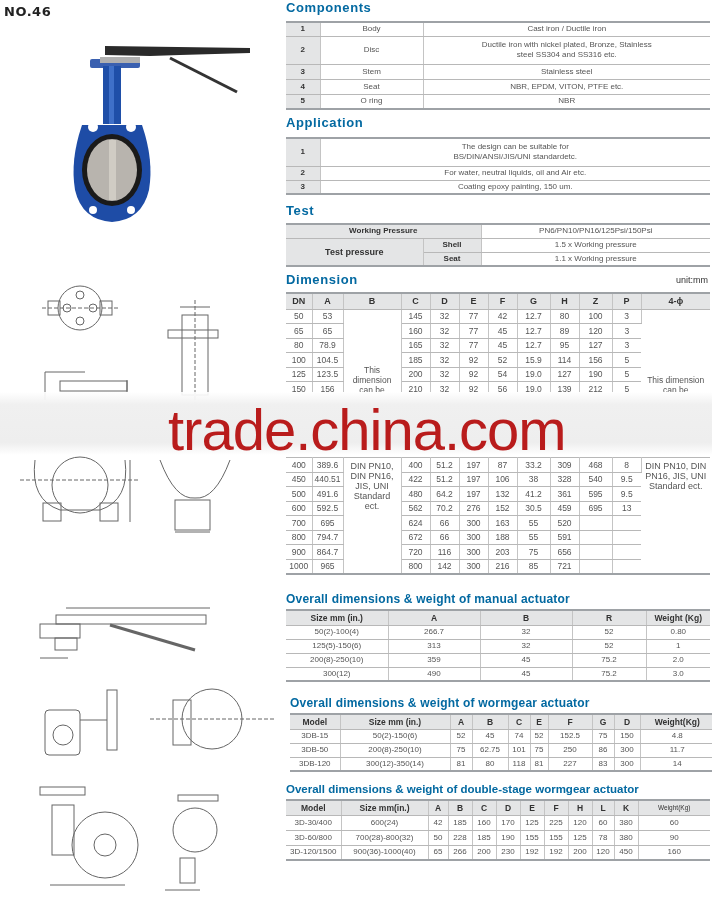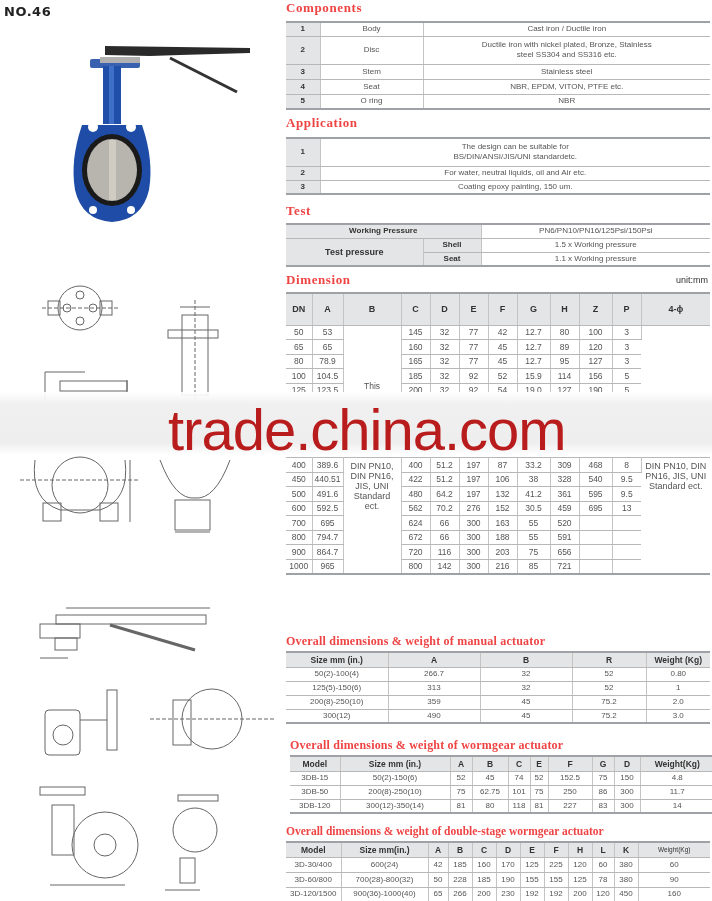--- a/index.html
+++ b/index.html
@@ -4,34 +4,34 @@
 <style>
   * { box-sizing: border-box; margin: 0; padding: 0; }
   html, body { width: 712px; height: 901px; background: #ffffff; overflow: hidden; }
   body { position: relative; font-family: "Liberation Sans", sans-serif; color: #444; }
 
   .no-label { position: absolute; left: 4px; top: 4px; font-family: "DejaVu Sans", sans-serif; font-weight: bold; font-size: 13px; color: #222; letter-spacing: 0.5px; }
 
   .left-col { position: absolute; left: 0; top: 0; width: 282px; height: 901px; }
   .right-col { position: absolute; left: 286px; top: 0; width: 424px; }
 
-  .sec-title { font-family: Liberation Serif, serif; font-weight: bold; color: #ef4444; font-size: 13px; letter-spacing: 0.6px; line-height: 16px; }
-  .sec-title.small { font-size: 12px; letter-spacing: 0.2px; margin-top: 42px; }
+  .sec-title { font-family: Liberation Sans, sans-serif; font-weight: bold; color: #0369a1; font-size: 13px; letter-spacing: 0.6px; line-height: 16px; }
+  .sec-title.small { font-size: 12px; letter-spacing: 0.2px; }
 
   table { border-collapse: collapse; width: 100%; table-layout: fixed; }
   td, th { font-size: 8px; color: #555; text-align: center; font-weight: normal; line-height: 10px; border: 1px solid #b8b8b8; border-left: none; border-right: 1px solid #c4c4c4; padding: 1px 2px; overflow: hidden; white-space: nowrap; }
   td:last-child, th:last-child { border-right: none; }
   .tbl { border-top: 2px solid #9ea2a6; border-bottom: 2px solid #9ea2a6; }
   .tbl th { background: #e4e5e6; color: #333; font-weight: bold; font-size: 8.5px; }
   .gray { background: #e4e5e6; color: #333; }
   .num { background: #e4e5e6; color: #333; font-weight: bold; width: 34px; }
   .wrap { white-space: normal; }
 
   .dim-table td { height: 14.5px; font-size: 8.5px; }
-  .dim-table th { height: 32px; font-size: 9px; }
+  .dim-table th { height: 16px; font-size: 9px; }
 
   .unit { position: absolute; right: 2px; top: 275px; font-size: 9px; color: #333; }
 
   .watermark-band { position: absolute; left: 0; top: 392px; width: 712px; height: 63px; background: linear-gradient(to bottom, rgba(255,255,255,0.9), #f0f0f0 20%, #eeeeee 80%, rgba(255,255,255,0.9)); }
   .watermark { position: absolute; left: 168px; top: 396px; font-family: "Liberation Sans", sans-serif; font-size: 58px; color: #b91c1c; letter-spacing: -1px; }
 </style>
 </head>
 <body>
 
 <div class="left-col">

